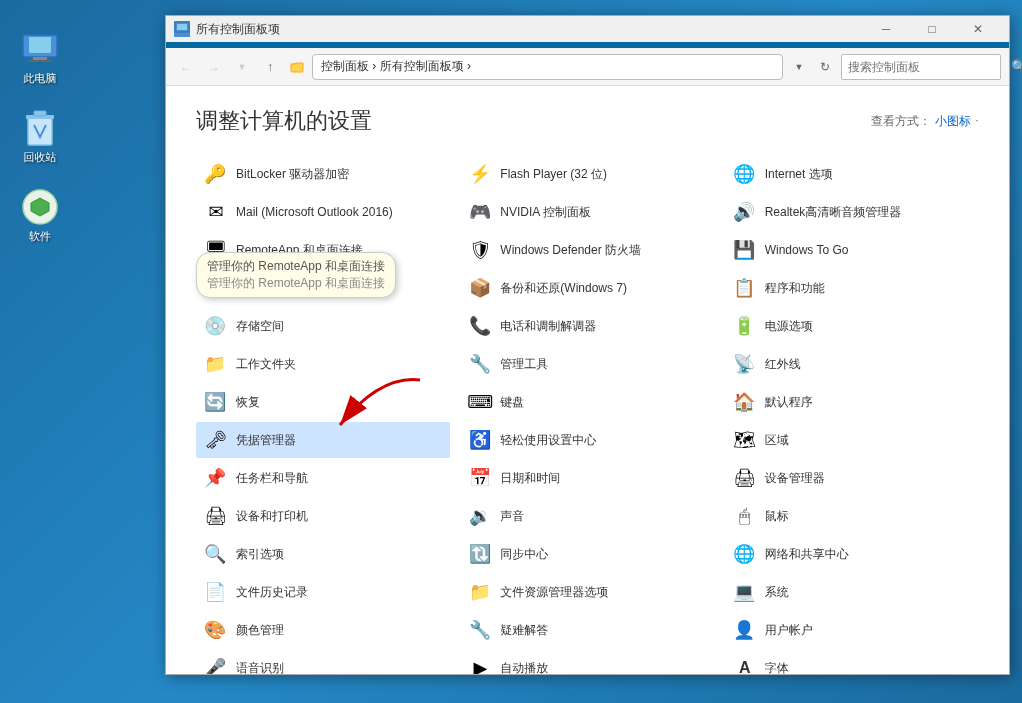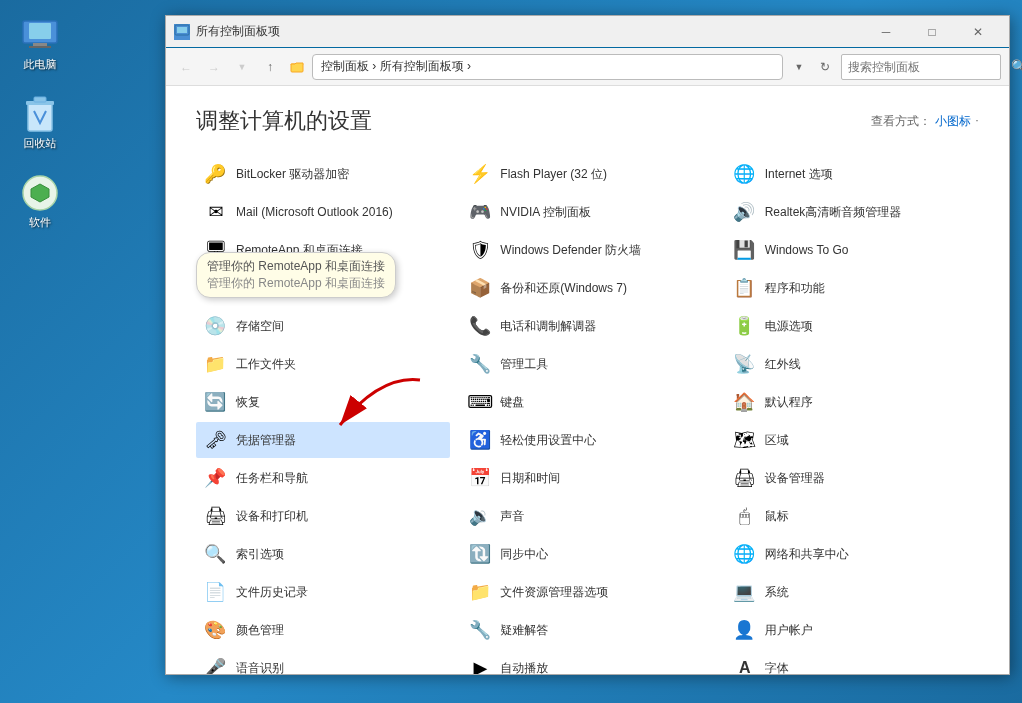--- a/index.html
+++ b/index.html
@@ -24,21 +24,21 @@
     
     .desktop-icons {
       position: absolute;
       left: 0;
       top: 0;
       width: 80px;
       height: 100%;
       display: flex;
       flex-direction: column;
       align-items: center;
-      padding-top: 10px;
+      padding-top: 24px;
       gap: 5px;
     }
 
     .desktop-icon {
       display: flex;
       flex-direction: column;
       align-items: center;
       width: 70px;
       padding: 5px 3px;
       cursor: pointer;
@@ -74,21 +74,21 @@
       border: 1px solid #aaa;
       box-shadow: 2px 2px 15px rgba(0,0,0,0.4);
       display: flex;
       flex-direction: column;
     }
 
     
     .title-bar {
       height: 32px;
       background: #f0f0f0;
-      border-bottom: 1px solid #0369a1;
+      border-bottom: 6px solid #0369a1;
       display: flex;
       align-items: center;
       padding: 0 8px;
       flex-shrink: 0;
     }
 
     .title-bar .window-icon {
       width: 16px;
       height: 16px;
       margin-right: 6px;

